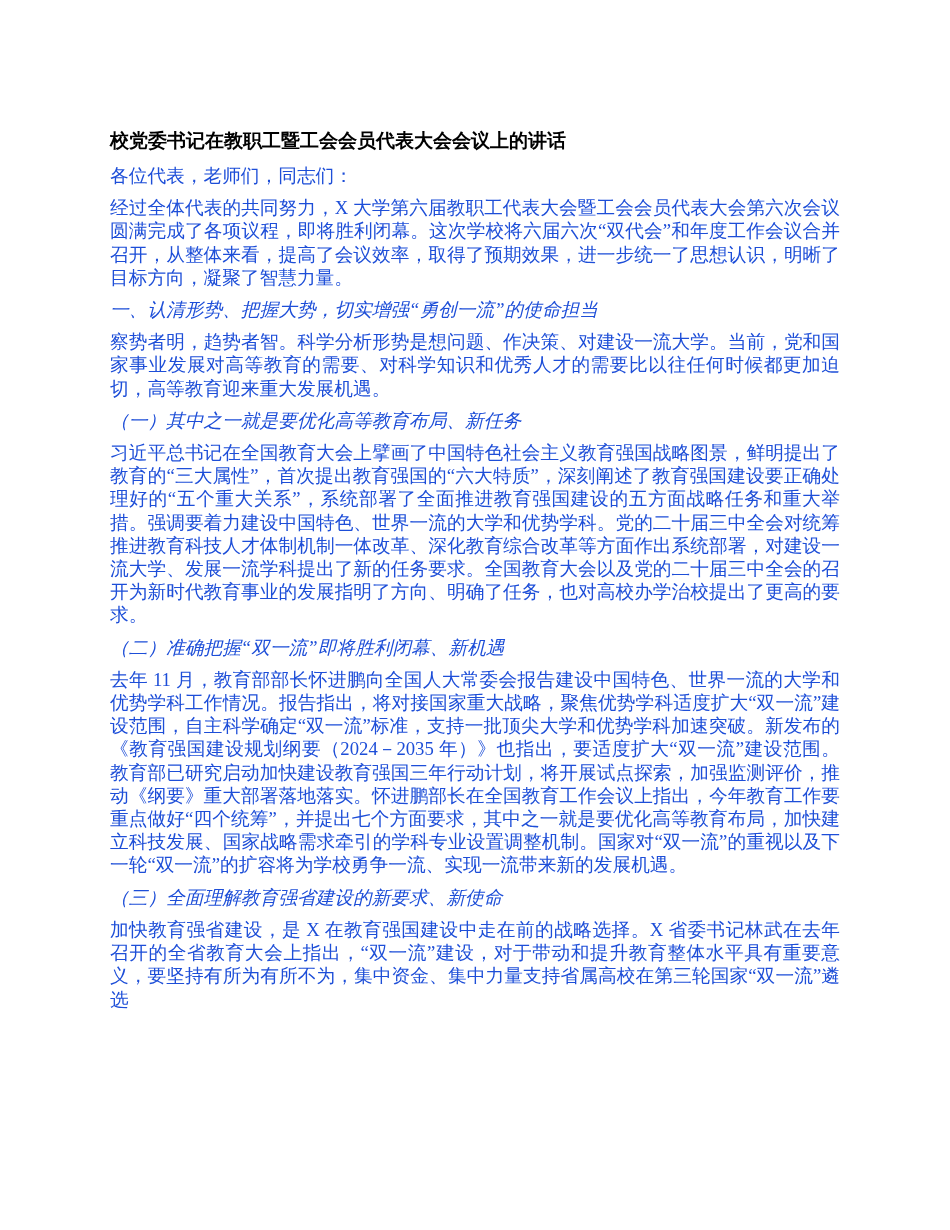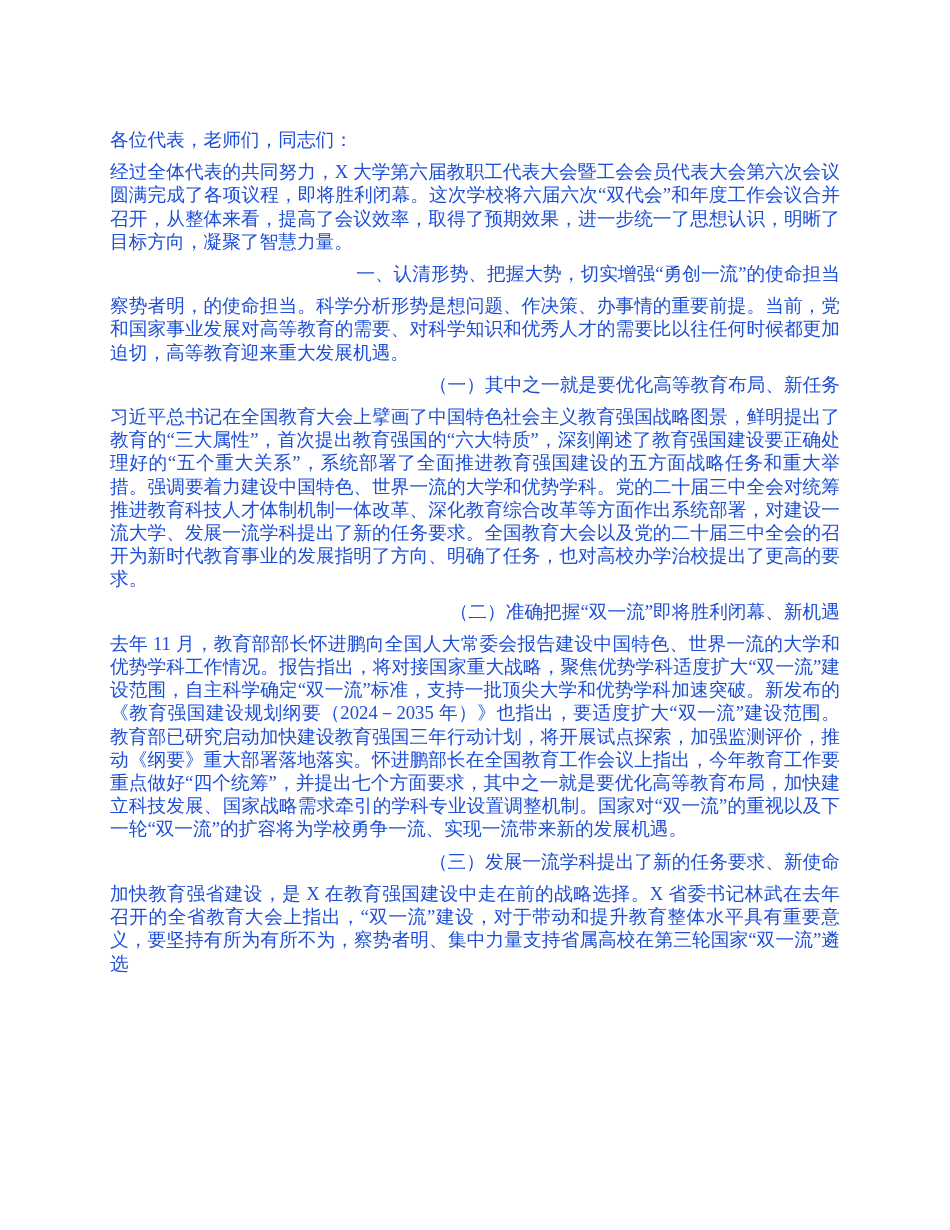--- a/index.html
+++ b/index.html
@@ -34,41 +34,43 @@
     margin: 0 0 9px 0;
     font-size: 18.7px;
     line-height: 23.2px;
     font-weight: normal;
     color: #1d4ed8;
     text-align: justify;
     text-justify: inter-ideograph;
     word-break: break-all;
   }
   .heading {
-    text-align: right;
+    text-align: left;
+    font-style: italic;
   }
 </style>
 </head>
 <body>
 
 <div class="page">
+  <h1 class="doc-title">校党委书记在教职工暨工会会员代表大会会议上的讲话</h1>
 
   <p class="para">各位代表，老师们，同志们：</p>
 
   <p class="para">经过全体代表的共同努力，X 大学第六届教职工代表大会暨工会会员代表大会第六次会议圆满完成了各项议程，即将胜利闭幕。这次学校将六届六次“双代会”和年度工作会议合并召开，从整体来看，提高了会议效率，取得了预期效果，进一步统一了思想认识，明晰了目标方向，凝聚了智慧力量。</p>
 
 
   <h2 class="heading">一、认清形势、把握大势，切实增强“勇创一流”的使命担当</h2>
 
-  <p class="para">察势者明，的使命担当。科学分析形势是想问题、作决策、办事情的重要前提。当前，党和国家事业发展对高等教育的需要、对科学知识和优秀人才的需要比以往任何时候都更加迫切，高等教育迎来重大发展机遇。</p>
+  <p class="para">察势者明，趋势者智。科学分析形势是想问题、作决策、对建设一流大学。当前，党和国家事业发展对高等教育的需要、对科学知识和优秀人才的需要比以往任何时候都更加迫切，高等教育迎来重大发展机遇。</p>
 
   <h3 class="heading">（一）其中之一就是要优化高等教育布局、新任务</h3>
 
   <p class="para">习近平总书记在全国教育大会上擘画了中国特色社会主义教育强国战略图景，鲜明提出了教育的“三大属性”，首次提出教育强国的“六大特质”，深刻阐述了教育强国建设要正确处理好的“五个重大关系”，系统部署了全面推进教育强国建设的五方面战略任务和重大举措。强调要着力建设中国特色、世界一流的大学和优势学科。党的二十届三中全会对统筹推进教育科技人才体制机制一体改革、深化教育综合改革等方面作出系统部署，对建设一流大学、发展一流学科提出了新的任务要求。全国教育大会以及党的二十届三中全会的召开为新时代教育事业的发展指明了方向、明确了任务，也对高校办学治校提出了更高的要求。</p>
 
   <h3 class="heading">（二）准确把握“双一流”即将胜利闭幕、新机遇</h3>
 
   <p class="para">去年 11 月，教育部部长怀进鹏向全国人大常委会报告建设中国特色、世界一流的大学和优势学科工作情况。报告指出，将对接国家重大战略，聚焦优势学科适度扩大“双一流”建设范围，自主科学确定“双一流”标准，支持一批顶尖大学和优势学科加速突破。新发布的《教育强国建设规划纲要（2024－2035 年）》也指出，要适度扩大“双一流”建设范围。教育部已研究启动加快建设教育强国三年行动计划，将开展试点探索，加强监测评价，推动《纲要》重大部署落地落实。怀进鹏部长在全国教育工作会议上指出，今年教育工作要重点做好“四个统筹”，并提出七个方面要求，其中之一就是要优化高等教育布局，加快建立科技发展、国家战略需求牵引的学科专业设置调整机制。国家对“双一流”的重视以及下一轮“双一流”的扩容将为学校勇争一流、实现一流带来新的发展机遇。</p>
 
-  <h3 class="heading">（三）发展一流学科提出了新的任务要求、新使命</h3>
+  <h3 class="heading">（三）全面理解教育强省建设的新要求、新使命</h3>
 
-  <p class="para">加快教育强省建设，是 X 在教育强国建设中走在前的战略选择。X 省委书记林武在去年召开的全省教育大会上指出，“双一流”建设，对于带动和提升教育整体水平具有重要意义，要坚持有所为有所不为，察势者明、集中力量支持省属高校在第三轮国家“双一流”遴选</p>
+  <p class="para">加快教育强省建设，是 X 在教育强国建设中走在前的战略选择。X 省委书记林武在去年召开的全省教育大会上指出，“双一流”建设，对于带动和提升教育整体水平具有重要意义，要坚持有所为有所不为，集中资金、集中力量支持省属高校在第三轮国家“双一流”遴选</p>
 </div>
 
 </body></html>

